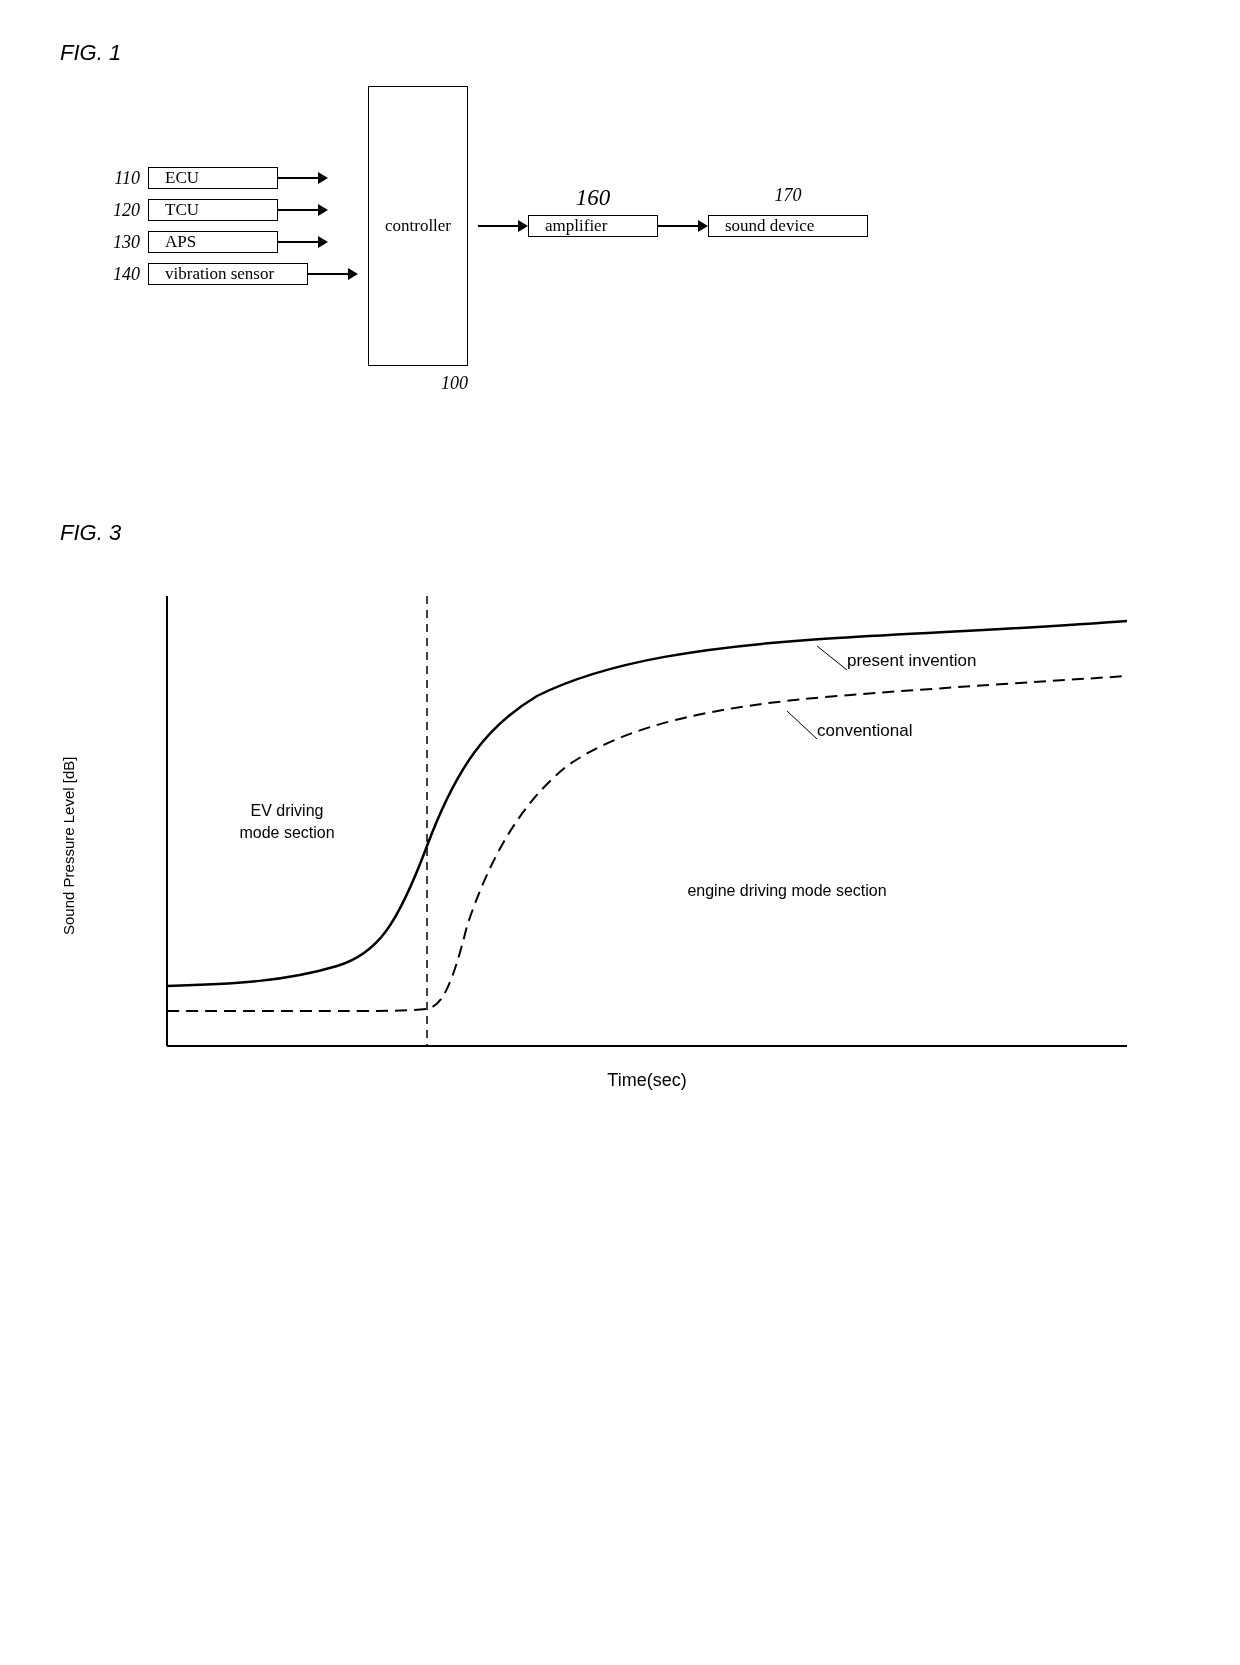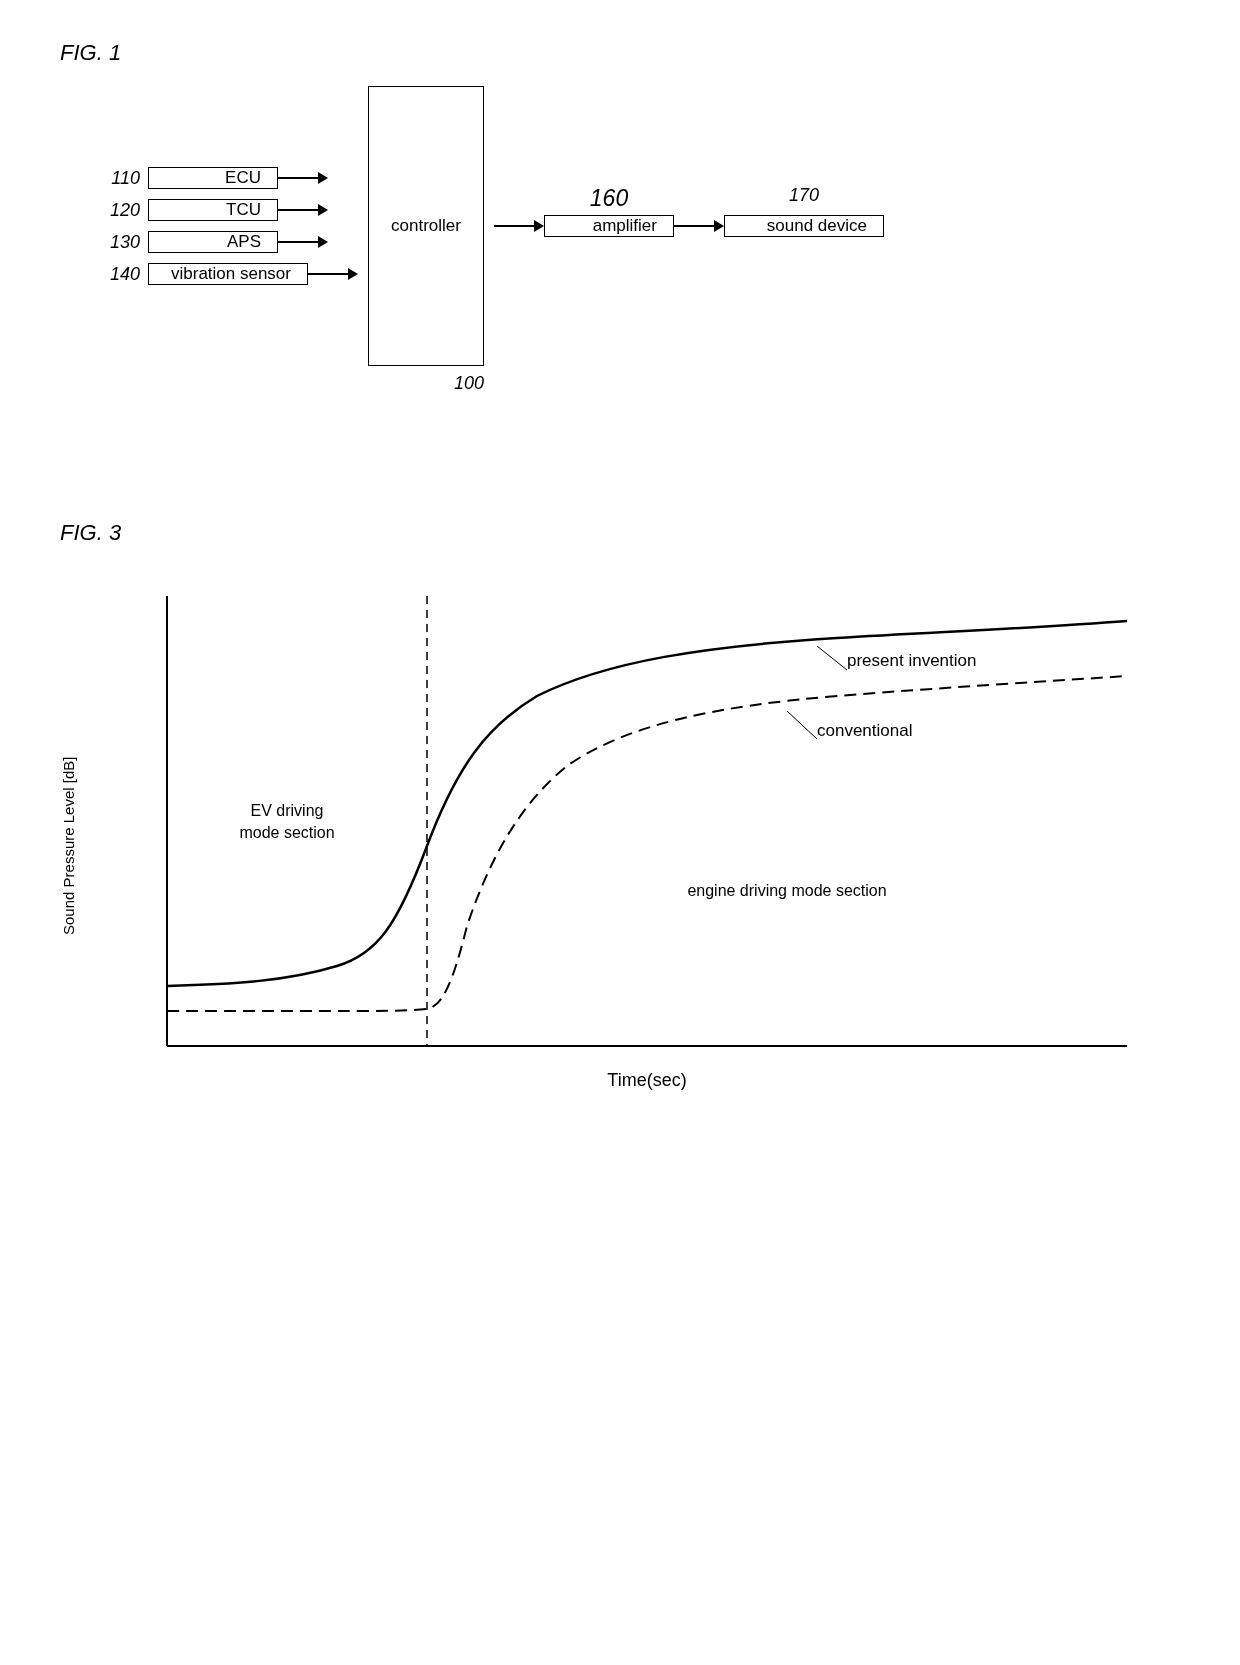--- a/index.html
+++ b/index.html
@@ -45,39 +45,39 @@
       width: 60px;
       text-align: right;
       margin-right: 8px;
     }
 
     .block-box {
       border: 1.5px solid #000;
       padding: 0 16px;
       font-size: 17px;
       min-width: 130px;
-      text-align: right;
+      text-align: left;
       background: #fff;
     }
 
     .block-box-wide {
       min-width: 160px;
     }
 
     .arrow-head {
       width: 0;
       height: 0;
       border-top: 6px solid transparent;
       border-bottom: 6px solid transparent;
       border-left: 10px solid #000;
     }
 
     .controller-block {
       border: 1.5px solid #000;
-      width: 116px;
+      width: 100px;
       height: 280px;
       display: flex;
       align-items: center;
       justify-content: center;
       font-size: 17px;
       background: #fff;
       margin: 0 10px;
     }
 
     .h-line-seg {
@@ -113,21 +113,21 @@
       align-items: center;
       justify-content: center;
     }
   </style>
 </head>
 <body>
 
 <div class="fig2-container">
   <div class="fig-label">FIG. 1</div>
 
-  <div style="position:relative; margin-left:20px;">
+  <div style="position:relative; margin-left:20px;font-family:Liberation Serif, serif;">
 
     <div style="display:flex; align-items:center; position:relative;">
 
       <div class="input-blocks" style="margin-right:0;">
 
         <div class="input-row">
           <span class="block-label-ref">110</span>
           <div class="block-box">ECU</div>
           <div class="h-line-seg" style="width:40px;"></div>
           <div class="arrow-head"></div>

